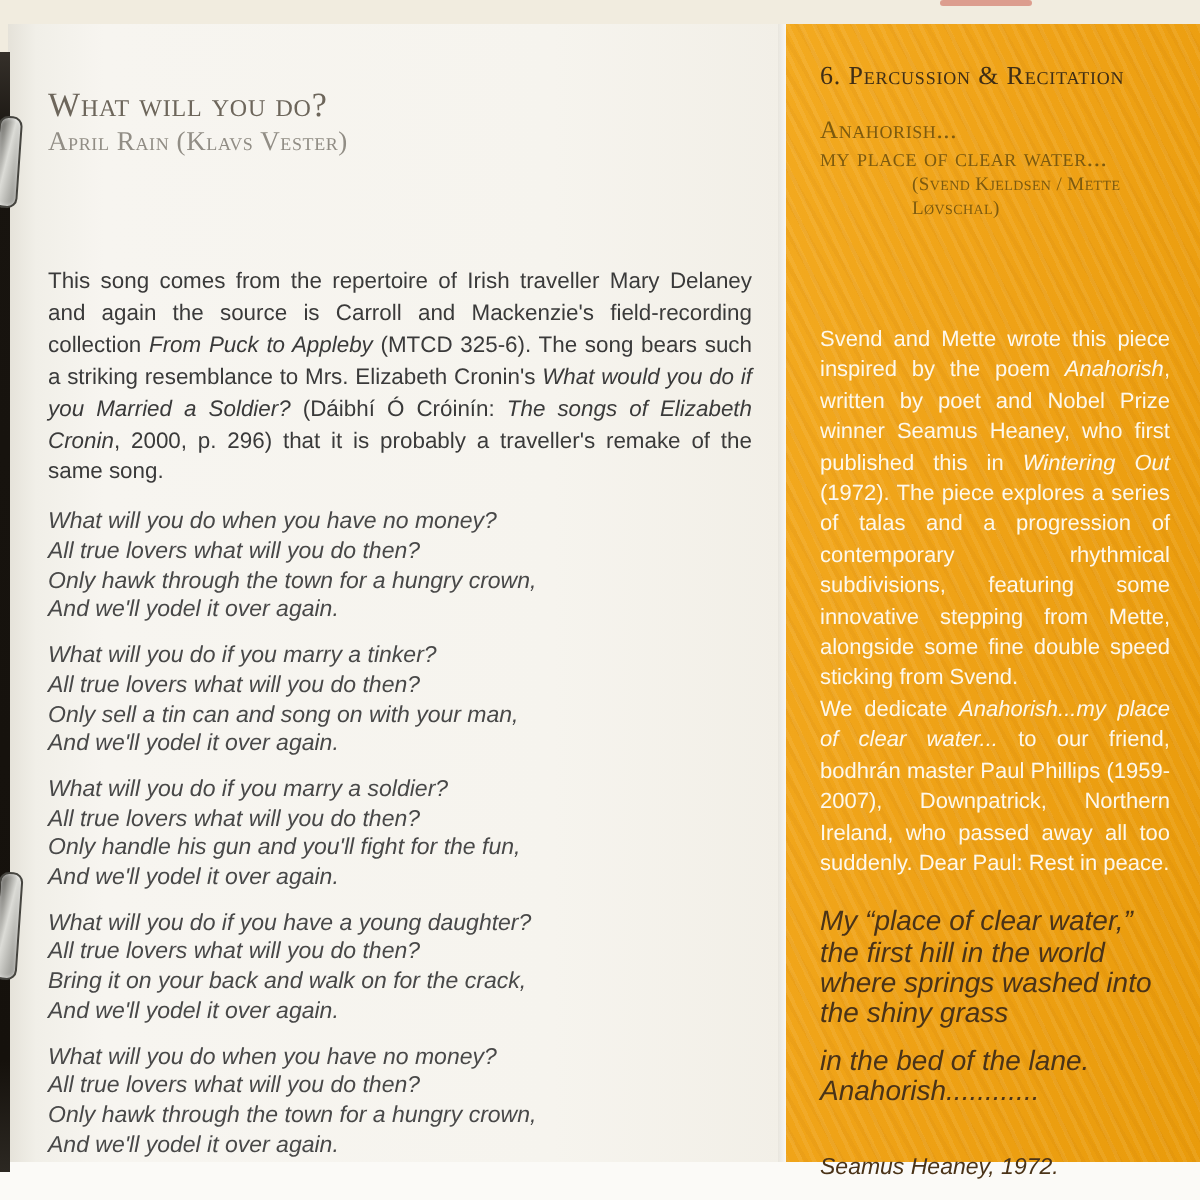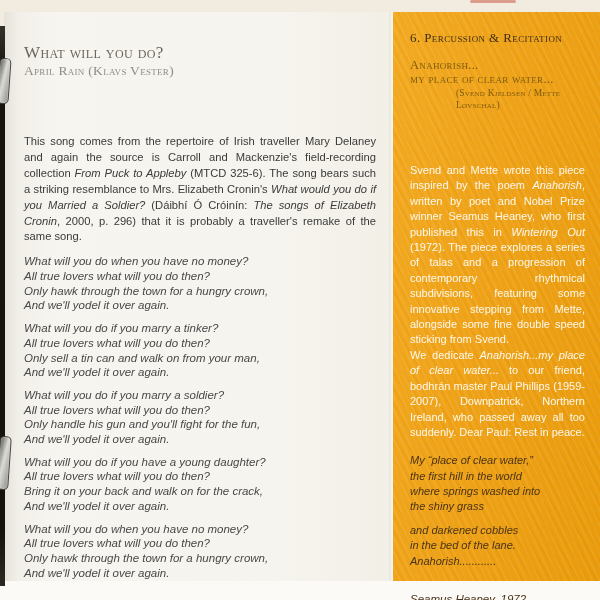--- a/index.html
+++ b/index.html
@@ -60,21 +60,21 @@
   
   .right-content{position:absolute;left:410px;top:30px;width:175px;}
   .r-heading{font-size:13px;line-height:16px;letter-spacing:0.4px;color:#3f2e16;}
   .r-title{margin-top:13px;font-size:12.5px;line-height:13.5px;letter-spacing:0.3px;color:#7c5a10;}
   .r-credit{font-size:9.5px;line-height:12px;letter-spacing:0.2px;color:#7c5a10;margin-top:1px;margin-left:46px;}
   .r-body{
     margin-top:52px;font-size:11px;line-height:15.4px;
     text-align:justify;color:#fdf8ec;
   }
   .r-body p{margin:0;}
-  .r-poem{margin-top:13px;font-style:italic;font-size:11px;line-height:15.2px;color:#4a3318;}
+  .r-poem{margin-top:13px;font-style:italic;font-size:14px;line-height:15.2px;color:#4a3318;}
   .r-poem .stanza{margin-bottom:9px;}
   .r-attr{margin-top:24px;font-style:italic;font-size:11.5px;color:#4a3318;}
 </style>
 </head>
 <body>
 
 <div class="left-page"></div>
 <div class="page-gap"></div>
 <div class="orange-page"></div>
 <div class="bottom-strip"></div>
@@ -90,21 +90,21 @@
   <div class="l-verses">
       <div class="verse">
         <div>What will you do when you have no money?</div>
         <div>All true lovers what will you do then?</div>
         <div>Only hawk through the town for a hungry crown,</div>
         <div>And we'll yodel it over again.</div>
       </div>
       <div class="verse">
         <div>What will you do if you marry a tinker?</div>
         <div>All true lovers what will you do then?</div>
-        <div>Only sell a tin can and walk on from your man,</div>
+        <div>Only sell a tin can and song on with your man,</div>
         <div>And we'll yodel it over again.</div>
       </div>
       <div class="verse">
         <div>What will you do if you marry a soldier?</div>
         <div>All true lovers what will you do then?</div>
         <div>Only handle his gun and you'll fight for the fun,</div>
         <div>And we'll yodel it over again.</div>
       </div>
       <div class="verse">
         <div>What will you do if you have a young daughter?</div>
@@ -133,19 +133,18 @@
     <p><span>We dedicate </span><i>Anahorish...my place of clear water...</i><span> to our friend, bodhrán master Paul Phillips (1959-2007), Downpatrick, Northern Ireland, who passed away all too suddenly. Dear Paul: Rest in peace.</span></p>
   </div>
   <div class="r-poem">
       <div class="stanza">
         <div>My “place of clear water,”</div>
         <div>the first hill in the world</div>
         <div>where springs washed into</div>
         <div>the shiny grass</div>
       </div>
       <div class="stanza">
-        <div>and darkened cobbles</div>
         <div>in the bed of the lane.</div>
         <div>Anahorish............</div>
       </div>
     </div>
   <div class="r-attr">Seamus Heaney, 1972.</div>
 </div>
 
 </body></html>

